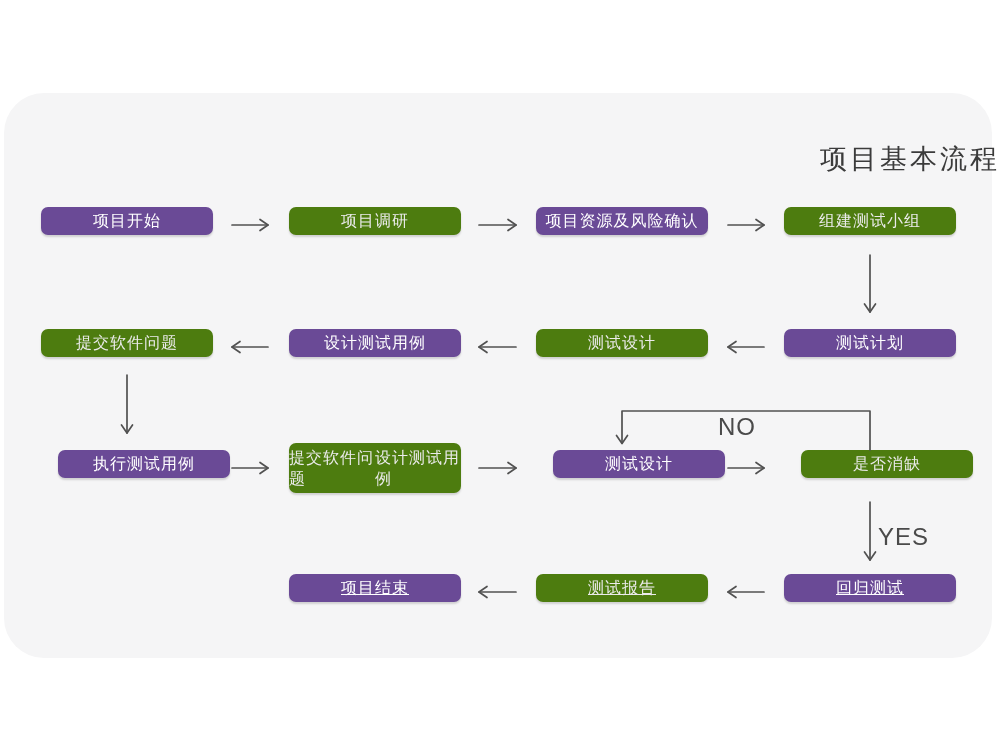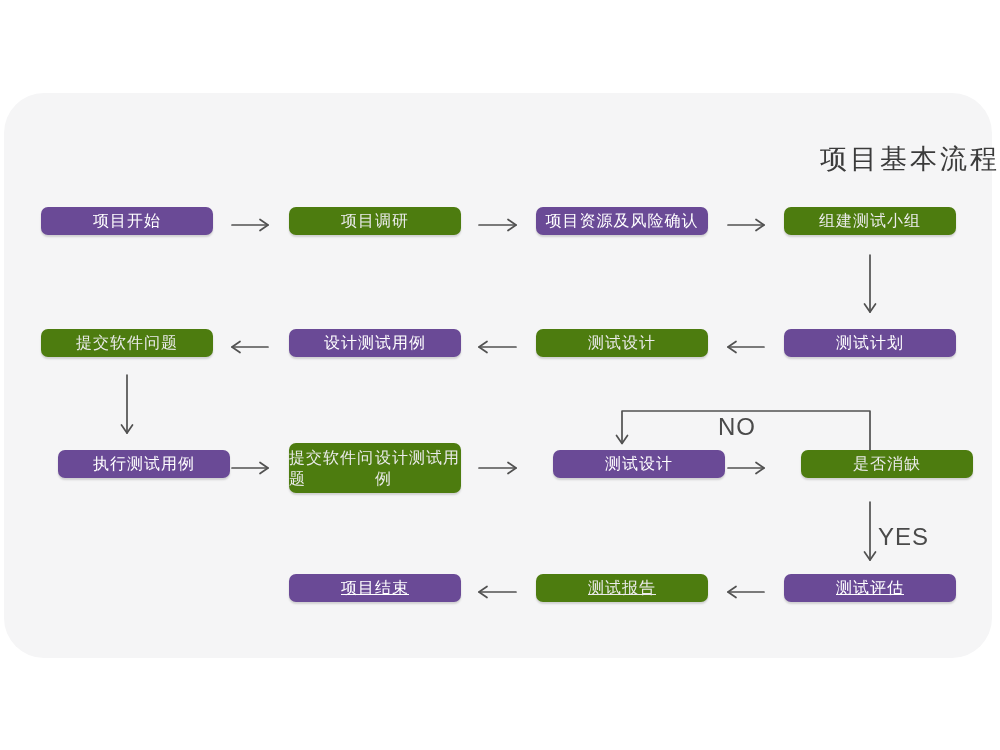--- a/index.html
+++ b/index.html
@@ -90,21 +90,21 @@
   <span>是否消缺</span>
 </div>
 
 <div class="node primary c2 r4">
   <span>项目结束</span>
 </div>
 <div class="node secondary c3 r4">
   <span>测试报告</span>
 </div>
 <div class="node primary c4 r4">
-  <span>测试评估</span>
+  <span>回归测试</span>
 </div>
 
 <div class="edge-label no">NO</div>
 <div class="edge-label yes">YES</div>
 
 <svg class="arrows" viewBox="0 0 1000 750" xmlns="http://www.w3.org/2000/svg">
 
   <g>
     <path d="M232 225 H268"></path>
       <path d="M260 219.5 L268 225 L260 230.5"></path>

